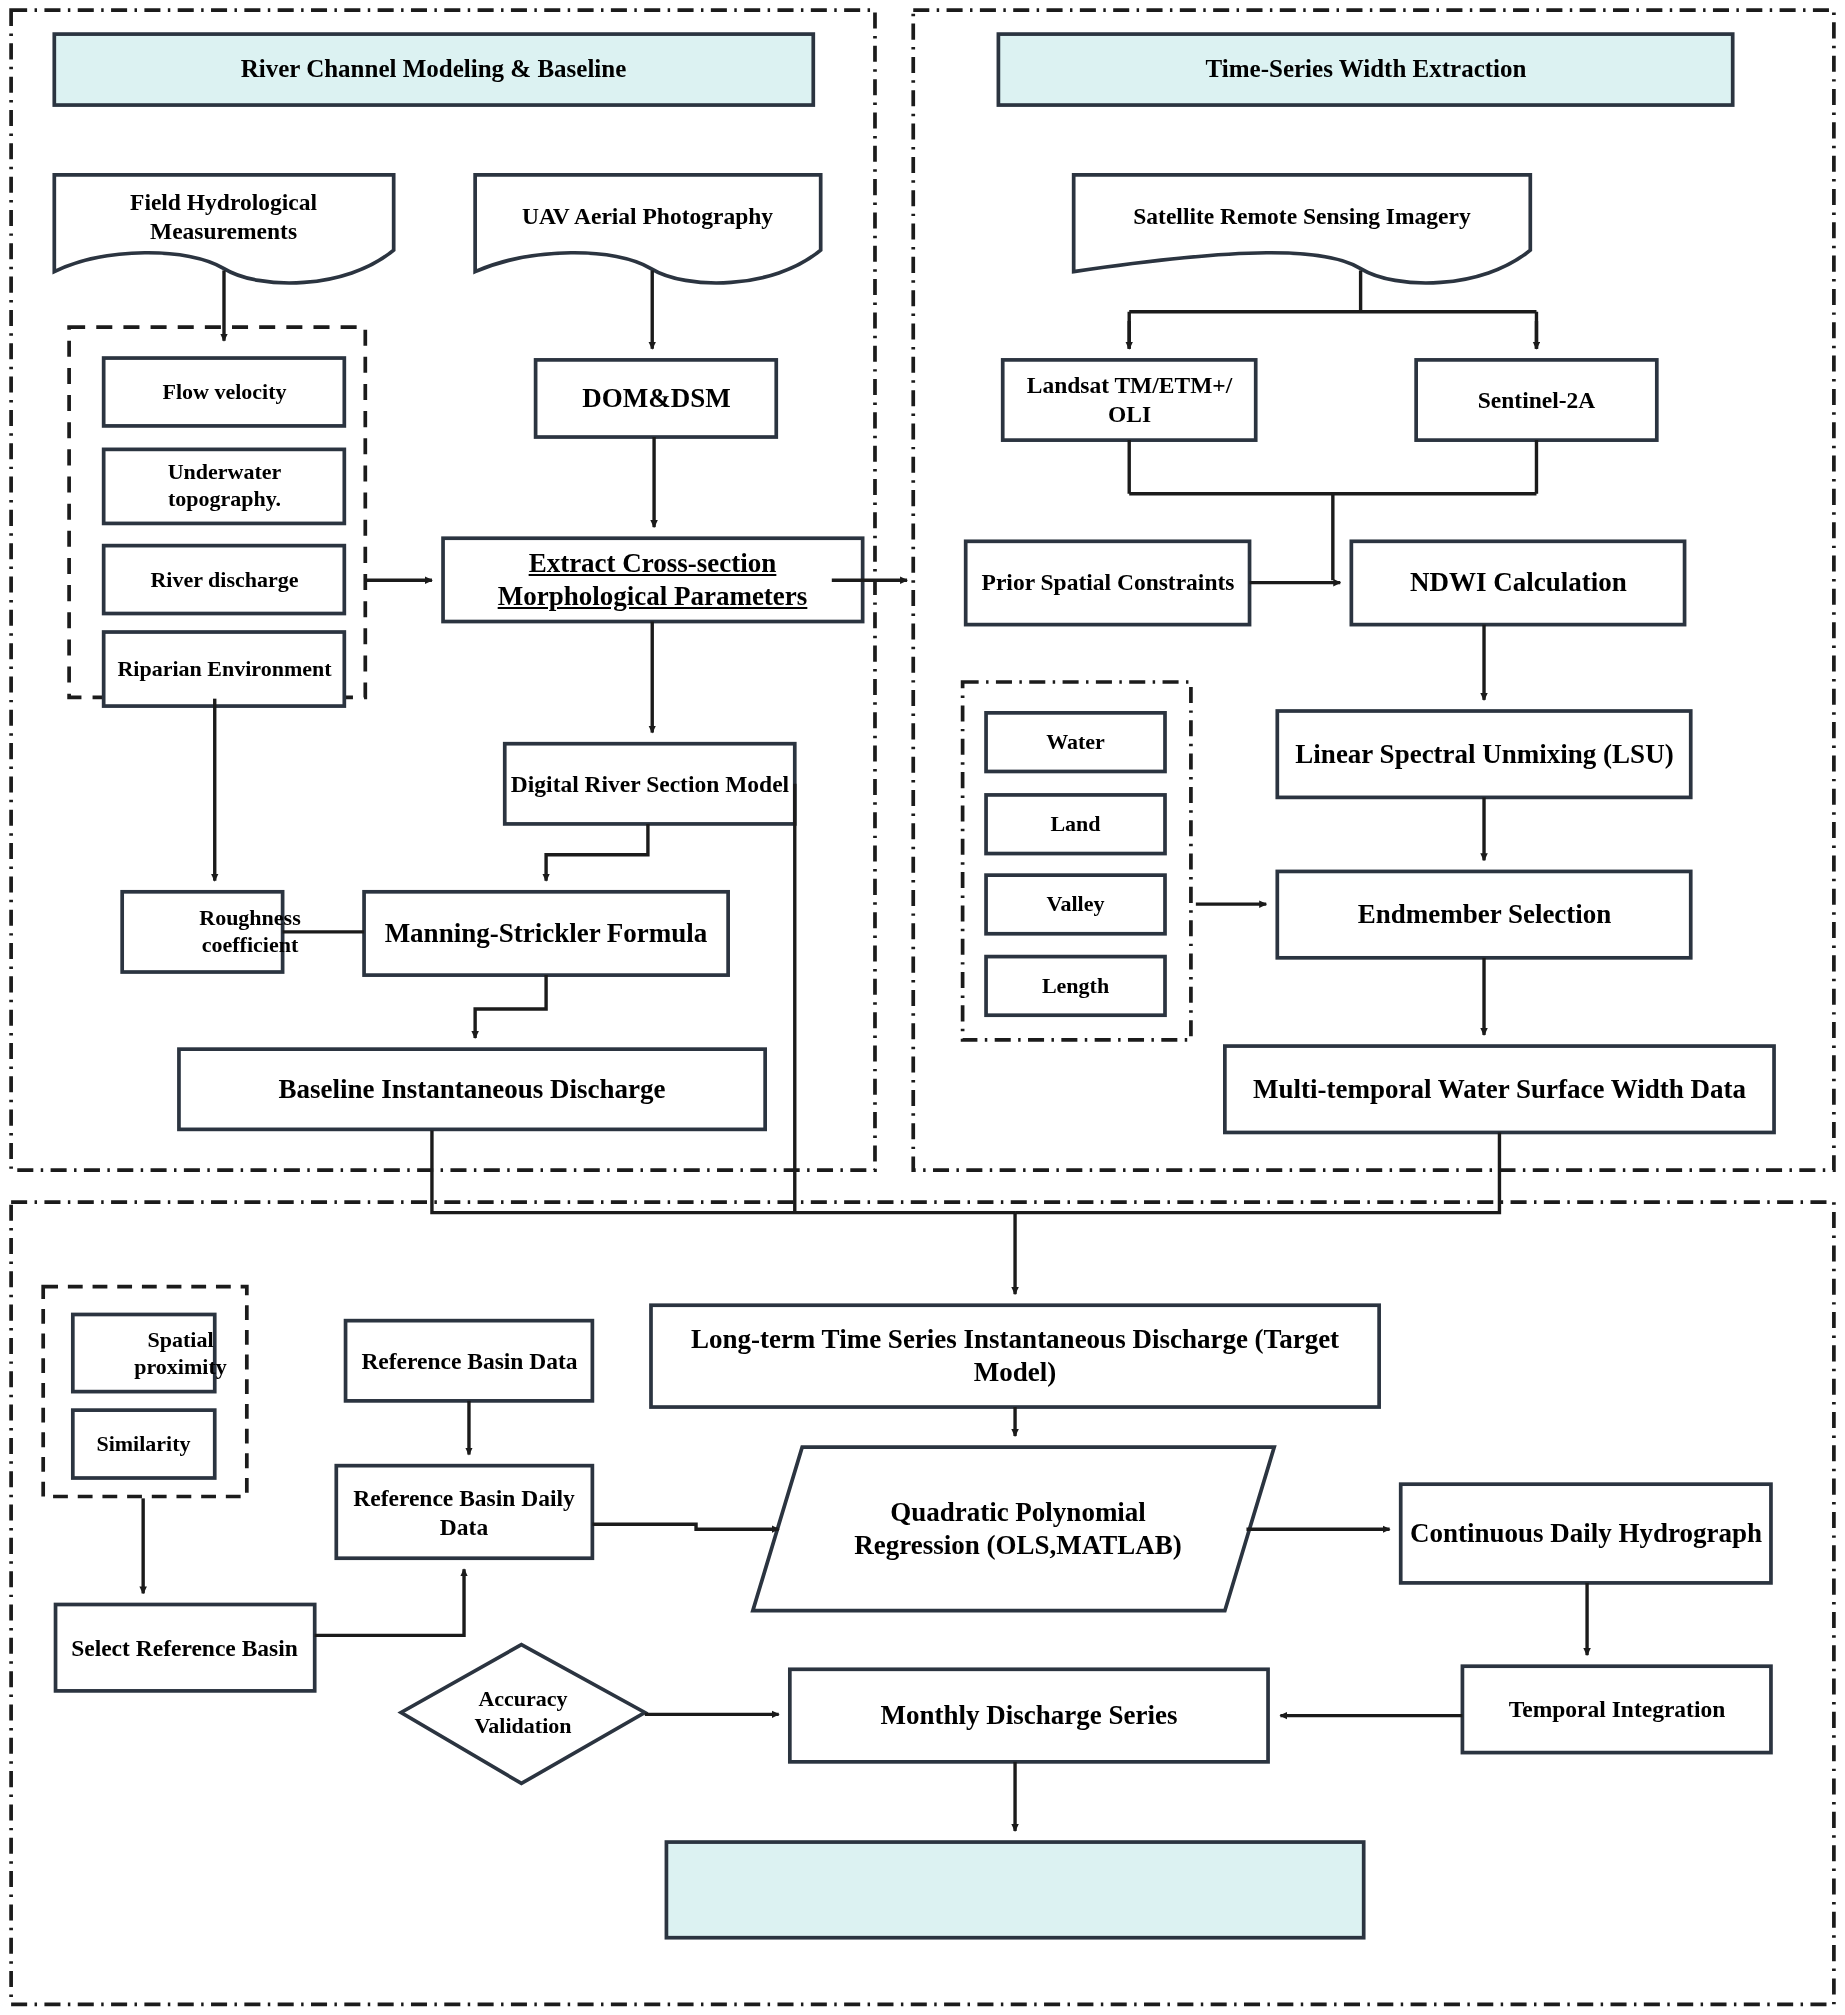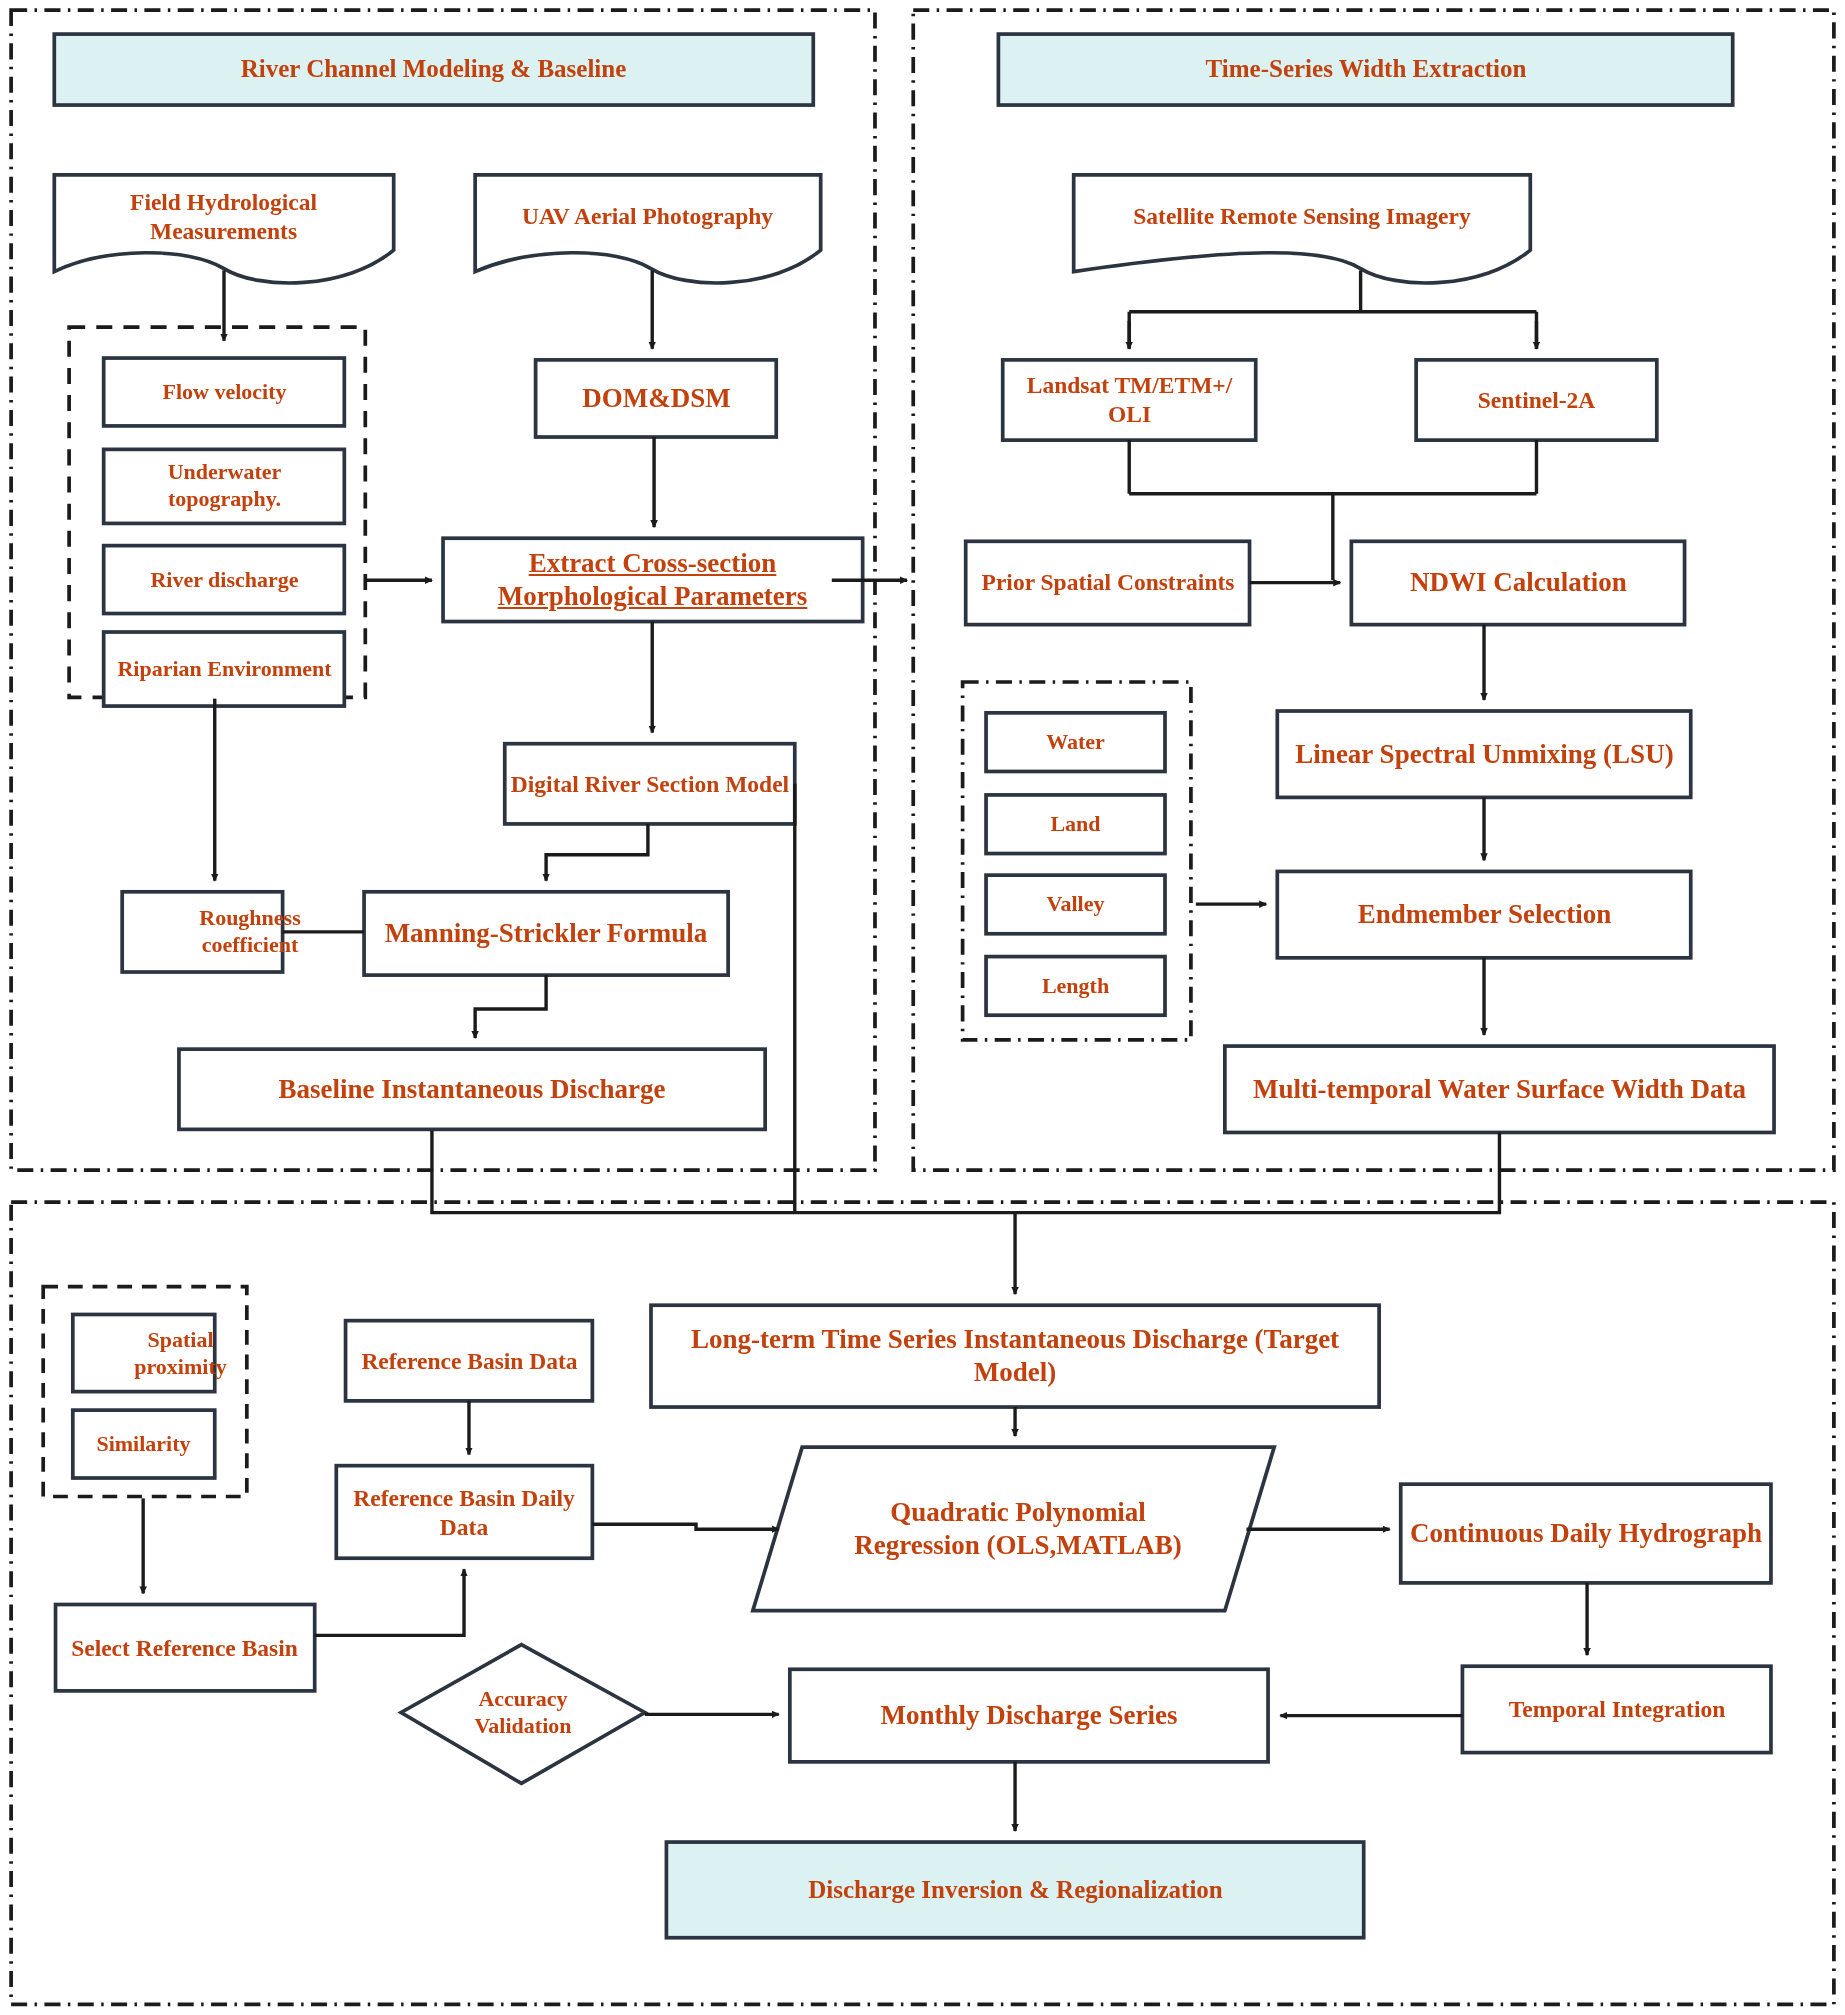--- a/index.html
+++ b/index.html
@@ -1,21 +1,21 @@
 <!DOCTYPE html>
 <html style="font-size:10px"><head>
 <meta charset="utf-8">
 <style>
   html,body{margin:0;padding:0;background:#ffffff;}
   body{font-family:"Liberation Serif",serif;}
   #stage{position:relative;width:1845px;height:2015px;background:#ffffff;overflow:hidden;}
   svg.layer{position:absolute;left:0;top:0;width:1845px;height:2015px;}
   .nodeText{
     position:absolute;display:flex;align-items:center;justify-content:center;
-    text-align:center;font-weight:bold;color:#c2410c;line-height:1.22;
+    text-align:center;font-weight:bold;color:#000000;line-height:1.22;
     font-family:"Liberation Serif",serif;pointer-events:none;
   }
   .fs-hdr{font-size:25px;}
   .fs-big{font-size:27px;}
   .fs-med{font-size:23.5px;}
   .fs-sm{font-size:22px;}
 </style>
 </head>
 <body>
 
@@ -124,21 +124,20 @@
       <path d="M2020,2478 H2252" marker-end="url(#arwBig)"></path>
       <path d="M2572,2565 V2682" marker-end="url(#arwBig)"></path>
       <path d="M2370,2780 H2075" marker-end="url(#arwBig)"></path>
       <path d="M1045,2778 H1262" marker-end="url(#arwBig)"></path>
       <path d="M1645,2855 V2967" marker-end="url(#arwBig)"></path>
     </g>
   </svg>
 
   <div class="nodeText fs-hdr" style="left:54px;top:34px;width:759px;height:71px;">River Channel Modeling &amp; Baseline</div>
   <div class="nodeText fs-hdr" style="left:999px;top:34px;width:734px;height:71px;">Time-Series Width Extraction</div>
-  <div class="nodeText fs-hdr" style="left:667px;top:1842px;width:697px;height:96px;">Discharge Inversion &amp; Regionalization</div>
 
   <div class="nodeText fs-med" style="left:60px;top:175px;width:327px;height:83px;">Field Hydrological Measurements</div>
   <div class="nodeText fs-med" style="left:481px;top:175px;width:333px;height:83px;">UAV Aerial Photography</div>
   <div class="nodeText fs-med" style="left:1080px;top:175px;width:444px;height:83px;">Satellite Remote Sensing Imagery</div>
 
   <div class="nodeText fs-sm" style="left:104px;top:358px;width:241px;height:68px;">Flow velocity</div>
   <div class="nodeText fs-sm" style="left:109px;top:449px;width:231px;height:74px;">Underwater topography.</div>
   <div class="nodeText fs-sm" style="left:104px;top:546px;width:241px;height:68px;">River discharge</div>
   <div class="nodeText fs-sm" style="left:109px;top:632px;width:231px;height:74px;">Riparian Environment</div>
 

